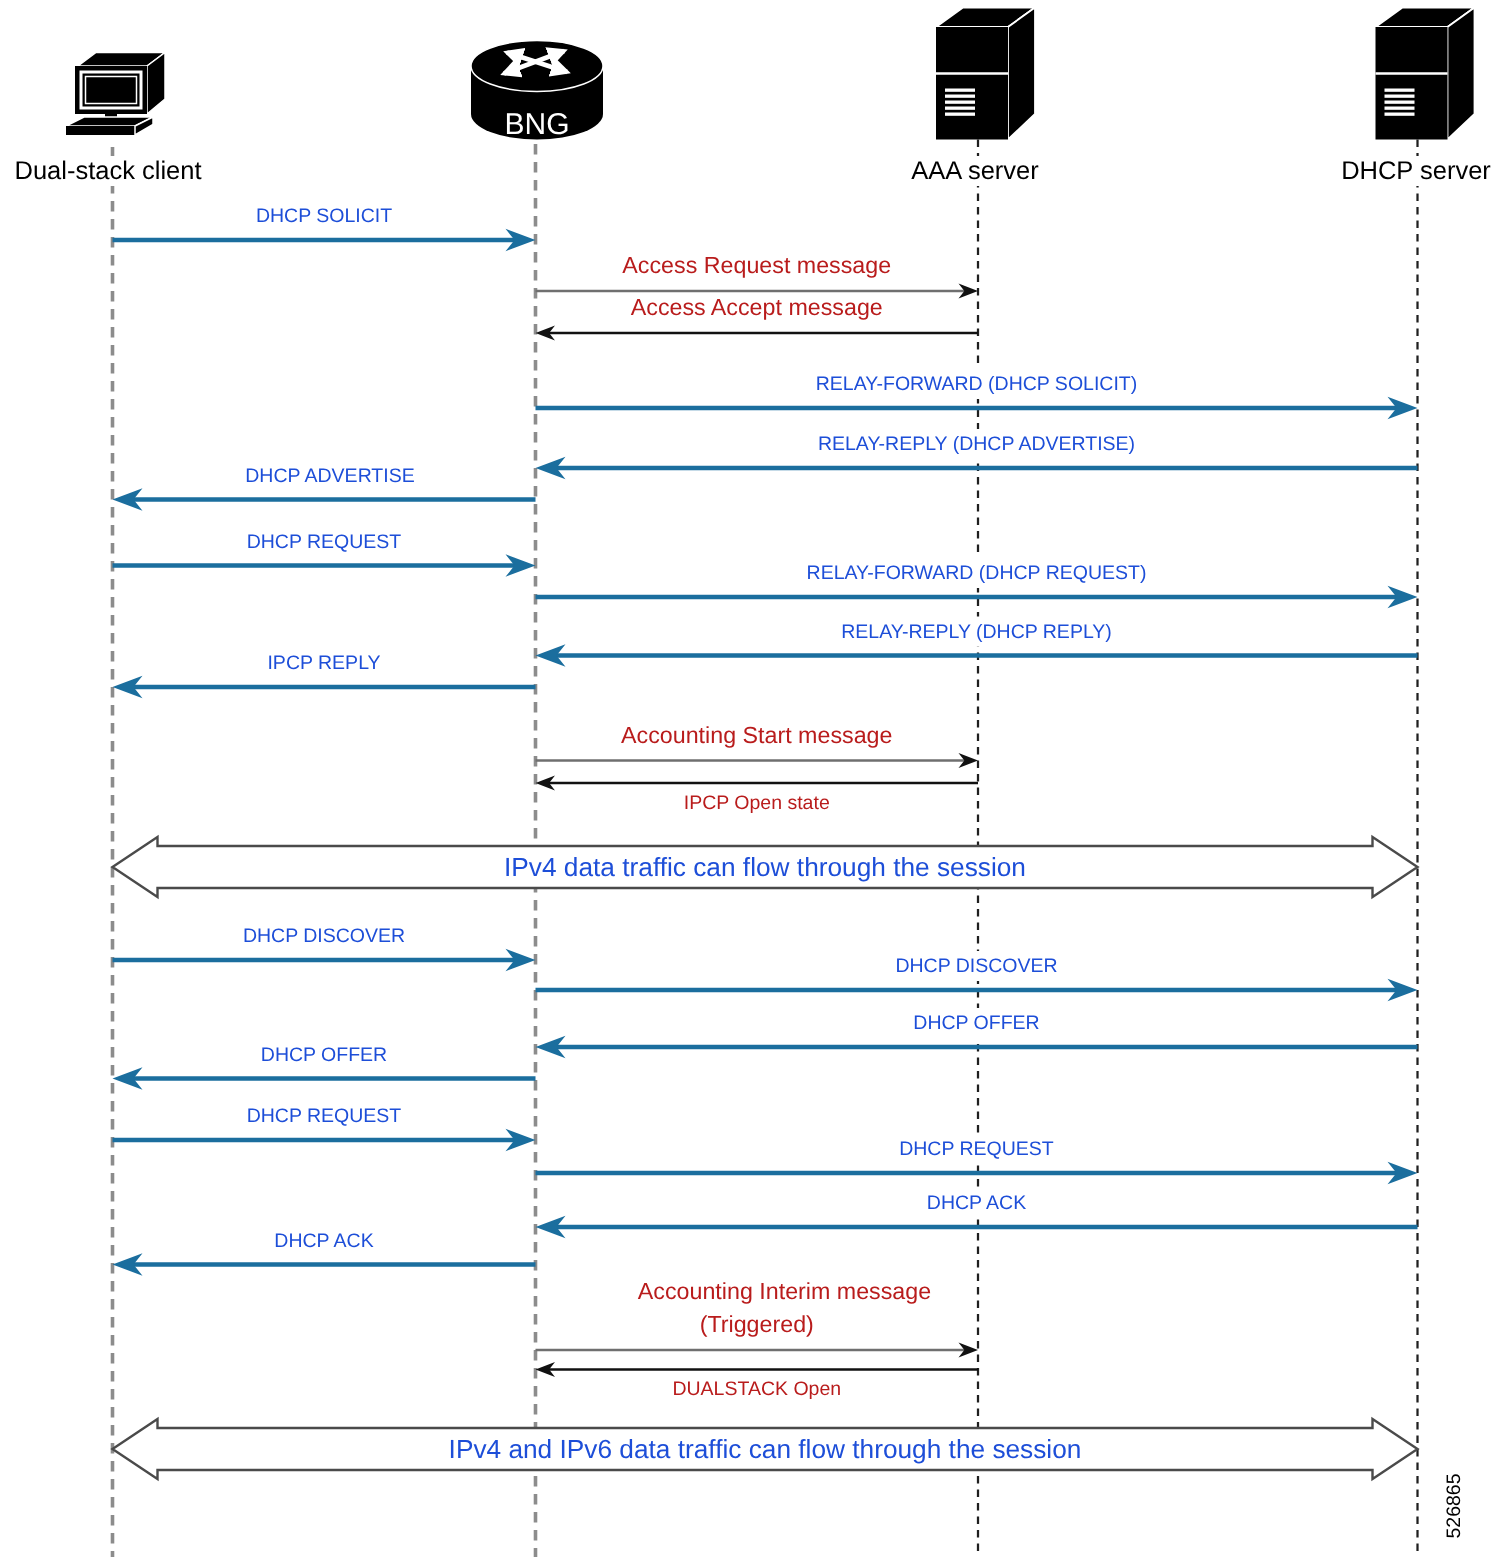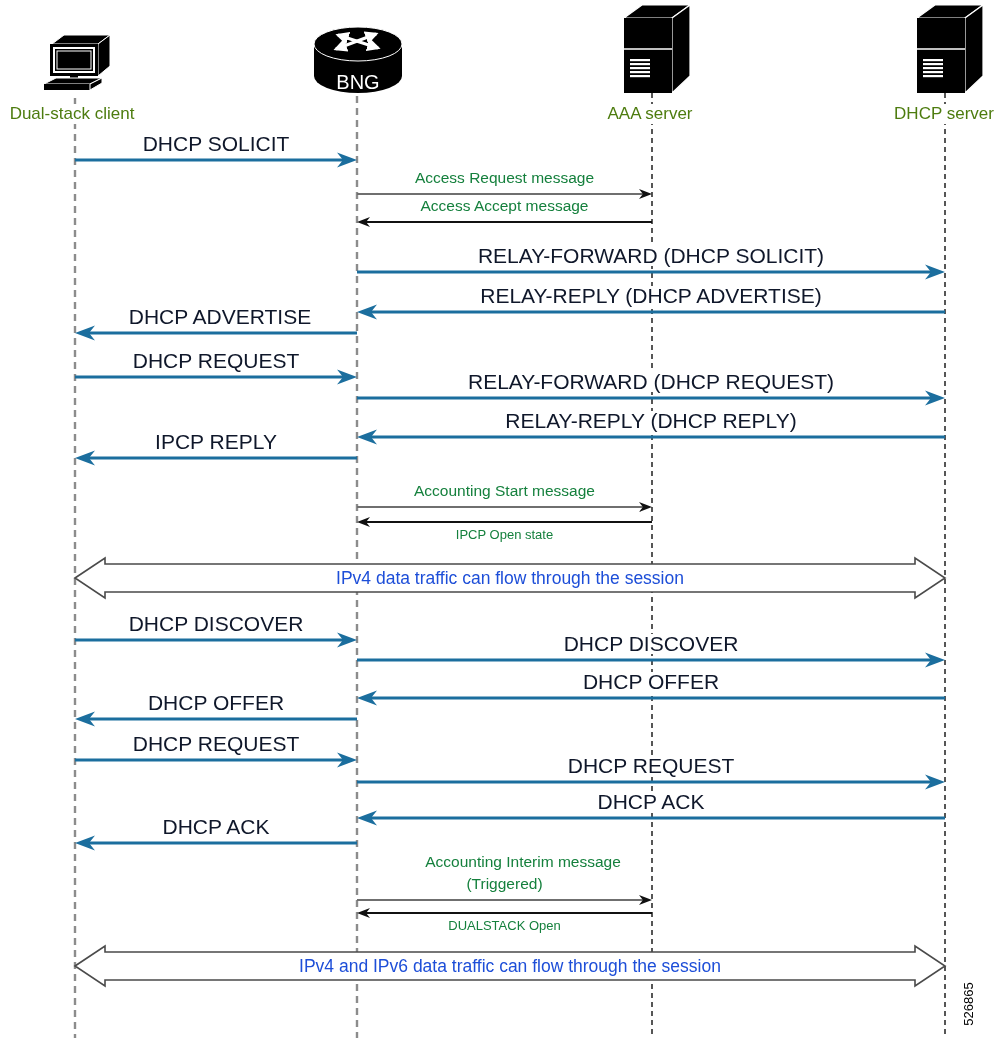--- a/index.html
+++ b/index.html
@@ -1,26 +1,26 @@
 <!DOCTYPE html>
 <html><head>
 <meta charset="utf-8">
 <style>
   html,body{margin:0;padding:0;background:#fff;}
   body{width:1000px;height:1038px;position:relative;font-family:"Liberation Sans",sans-serif;overflow:hidden;}
   #stage{position:absolute;left:0;top:0;width:852px;height:1038px;}
   #diagram-svg{position:absolute;left:0;top:0;z-index:1;}
   .icon{position:absolute;z-index:2;}
   svg text{font-family:"Liberation Sans",sans-serif;}
-  .actor-label{position:absolute;transform:translateX(-50%);font-size:17px;color:#4d7c0f;background:#fff;
+  .actor-label{position:absolute;transform:translateX(-50%);font-size:17px;color:#000000;background:#fff;
     padding:0 3px;white-space:nowrap;z-index:4;line-height:20px;}
   .msg-label{position:absolute;transform:translateX(-50%);white-space:nowrap;background:#fff;
     padding:0 3px;z-index:3;line-height:20px;}
-  .msg-label.blue{color:#0f172a;font-size:21px;}
-  .msg-label.black{color:#15803d;font-size:15.5px;}
+  .msg-label.blue{color:#1d4ed8;font-size:13px;}
+  .msg-label.black{color:#b91c1c;font-size:15.5px;}
   .msg-label.small{font-size:13px;line-height:15px;}
   .band-label{position:absolute;transform:translateX(-50%);font-size:17.5px;color:#1d4ed8;
     white-space:nowrap;z-index:3;line-height:22px;}
   .fig-id{position:absolute;left:940px;top:997px;width:56px;height:14px;text-align:center;
     font-size:13px;color:#000;transform:rotate(-90deg);z-index:3;}
 </style>
 </head>
 <body>
 
 <div id="stage">

